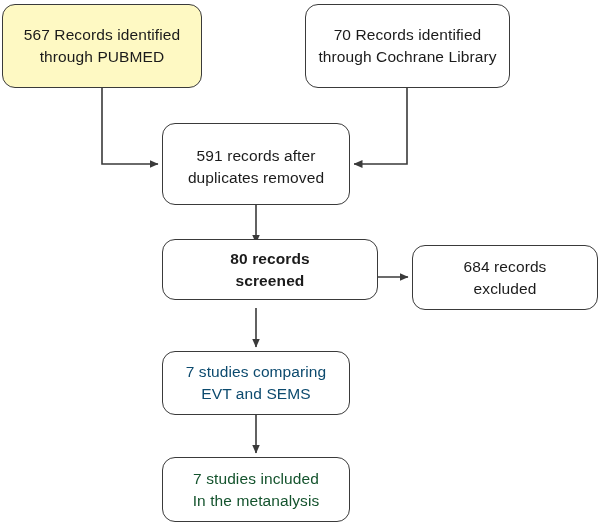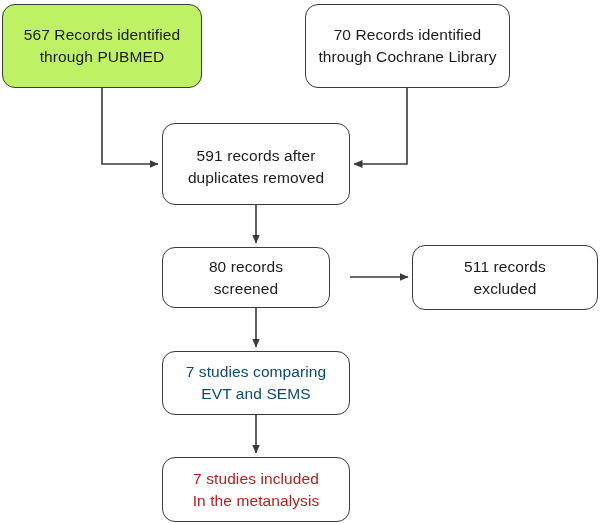--- a/index.html
+++ b/index.html
@@ -58,43 +58,43 @@
         <path d="M 102 88 L 102 164 L 158 164" fill="none" stroke="#3a3a3a" stroke-width="1.6" marker-end="url(#arrowhead)"></path>
         <path d="M 407 88 L 407 164 L 354 164" fill="none" stroke="#3a3a3a" stroke-width="1.6" marker-end="url(#arrowhead)"></path>
         <path d="M 256 205 L 256 243" fill="none" stroke="#3a3a3a" stroke-width="1.6" marker-end="url(#arrowhead)"></path>
         <path d="M 350 277 L 408 277" fill="none" stroke="#3a3a3a" stroke-width="1.6" marker-end="url(#arrowhead)"></path>
         <path d="M 256 308 L 256 347" fill="none" stroke="#3a3a3a" stroke-width="1.6" marker-end="url(#arrowhead)"></path>
         <path d="M 256 415 L 256 453" fill="none" stroke="#3a3a3a" stroke-width="1.6" marker-end="url(#arrowhead)"></path>
       </g>
   </svg>
 
   <div id="node-layer">
-      <div class="node-box" style="left: 2px; top: 4px; width: 200px; height: 84px; border-color: rgb(58, 58, 58); background: #bef264; border-radius: 13px;">
+      <div class="node-box" style="left: 2px; top: 4px; width: 200px; height: 84px; border-color: rgb(58, 58, 58); background: #fef9c3; border-radius: 13px;">
         <div class="node-label" style="color: rgb(27, 27, 27); font-size: 15.5px;">567 Records identified
 through PUBMED</div>
       </div>
       <div class="node-box" style="left: 305px; top: 4px; width: 205px; height: 84px; border-color: rgb(58, 58, 58); background: rgb(255, 255, 255); border-radius: 13px;">
         <div class="node-label" style="color: rgb(27, 27, 27); font-size: 15.5px;">70 Records identified
 through Cochrane Library</div>
       </div>
       <div class="node-box" style="left: 162px; top: 123px; width: 188px; height: 82px; border-color: rgb(58, 58, 58); background: rgb(255, 255, 255); border-radius: 13px;">
         <div class="node-label" style="color: rgb(27, 27, 27); font-size: 15.5px; margin-top: 6px;">591 records after
 duplicates removed</div>
       </div>
-      <div class="node-box" style="left: 162px; top: 247px; width: 168px; height: 61px; border-color: rgb(58, 58, 58); background: rgb(255, 255, 255); border-radius: 13px;">
+      <div class="node-box" style="left: 162px; top: 239px; width: 216px; height: 61px; border-color: rgb(58, 58, 58); background: rgb(255, 255, 255); border-radius: 13px; font-weight: bold;">
         <div class="node-label" style="color: rgb(27, 27, 27); font-size: 15.5px;">80 records
 screened</div>
       </div>
       <div class="node-box" style="left: 412px; top: 245px; width: 186px; height: 65px; border-color: rgb(58, 58, 58); background: rgb(255, 255, 255); border-radius: 13px;">
-        <div class="node-label" style="color: rgb(27, 27, 27); font-size: 15.5px;">511 records
+        <div class="node-label" style="color: rgb(27, 27, 27); font-size: 15.5px;">684 records
 excluded</div>
       </div>
       <div class="node-box" style="left: 162px; top: 351px; width: 188px; height: 64px; border-color: rgb(58, 58, 58); background: rgb(255, 255, 255); border-radius: 13px;">
         <div class="node-label" style="color: #0c4a6e; font-size: 15.5px;">7 studies comparing
 EVT and SEMS</div>
       </div>
       <div class="node-box" style="left: 162px; top: 457px; width: 188px; height: 65px; border-color: rgb(58, 58, 58); background: rgb(255, 255, 255); border-radius: 13px;">
-        <div class="node-label" style="color: #b91c1c; font-size: 15.5px;">7 studies included
+        <div class="node-label" style="color: #14532d; font-size: 15.5px;">7 studies included
 In the metanalysis</div>
       </div>
     </div>
 
 </div>
 
 </body></html>

